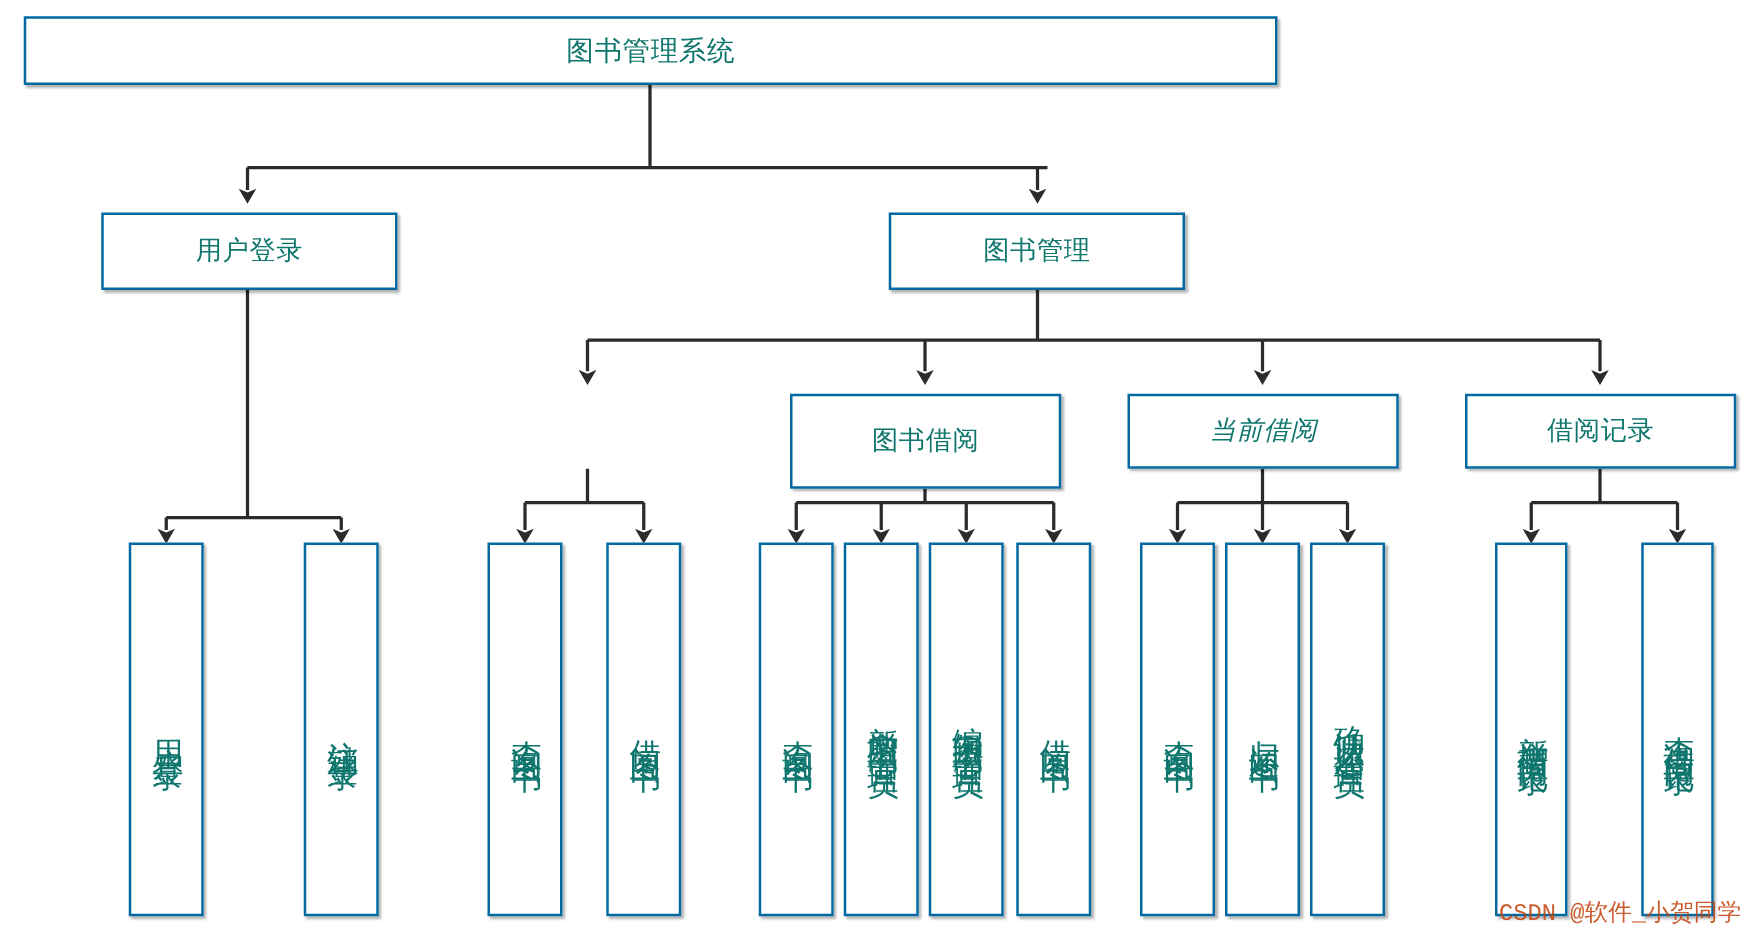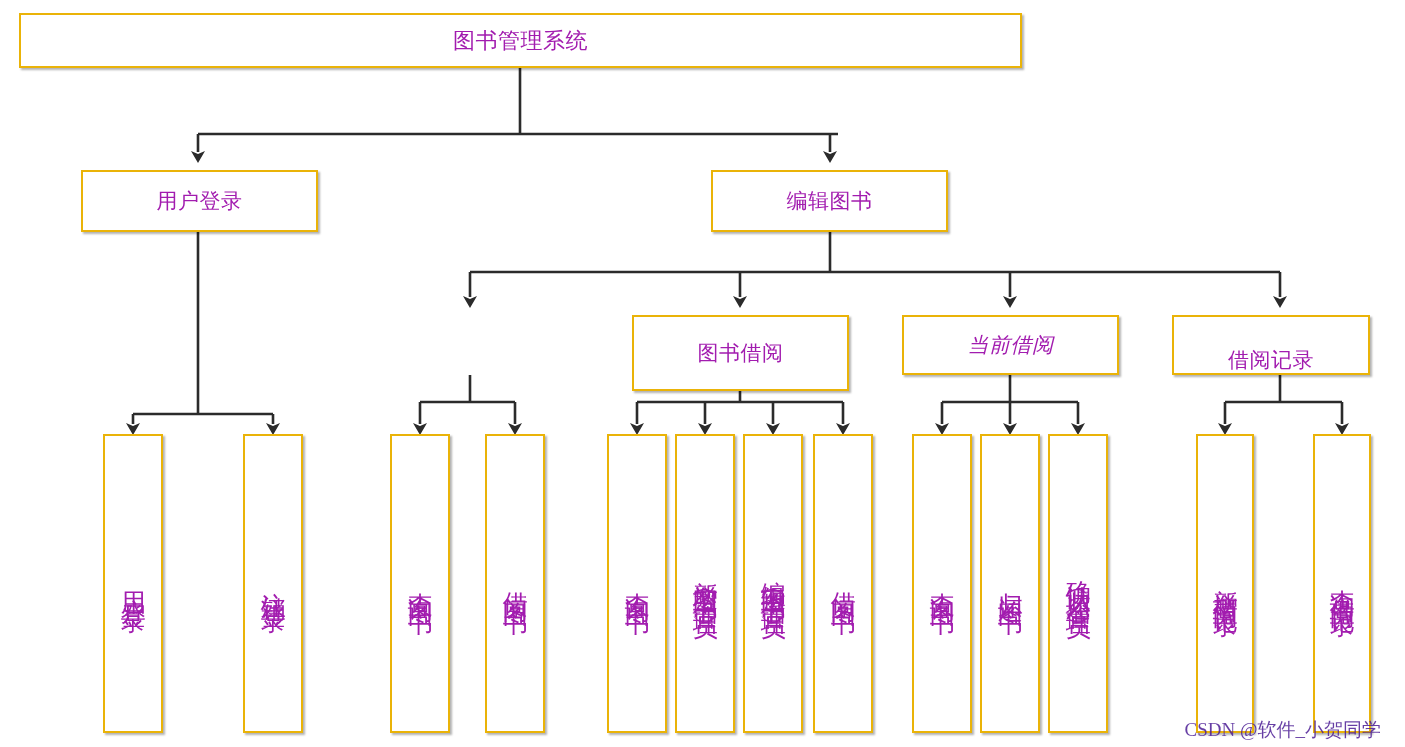--- a/index.html
+++ b/index.html
@@ -17,26 +17,26 @@
   }
   svg.connectors{
     position:absolute;left:0;top:0;
     width:1405px;height:747px;
     pointer-events:none;
   }
   .node{
     position:absolute;
     box-sizing:border-box;
     background:#ffffff;
-    border:2px solid #eab308;
+    border:2px solid #0369a1;
     box-shadow:2px 2px 2px rgba(0,0,0,0.30);
     display:flex;
     align-items:center;
     justify-content:center;
-    color:#a21caf;
+    color:#0f766e;
     z-index:2;
   }
   .node .label{
     display:block;
     text-align:center;
     line-height:1.18;
     letter-spacing:0.5px;
     white-space:pre;
   }
   
@@ -55,28 +55,28 @@
     font-size:25px;
     line-height:1.02;
     letter-spacing:6px;
     white-space:nowrap;
   }
   .node.vert.tall .label{
     letter-spacing:5px;
   }
   .watermark{
     position:absolute;
-    right:24px;
+    right:12px;
     bottom:4px;
     font-size:19px;
-    color:#4c1d95;
+    color:#c2410c;
     opacity:0.85;
     z-index:5;
     white-space:nowrap;
-    font-family:Liberation Serif, serif;
+    font-family:Liberation Mono, monospace;
   }
 </style>
 </head>
 <body>
 
 <div id="diagram-root">
 
   <svg class="connectors" viewBox="0 0 1405 747">
     <defs>
       <marker id="arrow" markerWidth="12" markerHeight="14" refX="1" refY="7" orient="auto" markerUnits="userSpaceOnUse">
@@ -128,30 +128,30 @@
   </svg>
 
   <div class="node horiz root" style="left:19px;top:13px;width:1003px;height:55px;">
     <span class="label">图书管理系统</span>
   </div>
 
   <div class="node horiz" style="left:81px;top:170px;width:237px;height:62px;">
     <span class="label">用户登录</span>
   </div>
   <div class="node horiz" style="left:711px;top:170px;width:237px;height:62px;">
-    <span class="label">编辑图书</span>
+    <span class="label">图书管理</span>
   </div>
 
   <div class="node horiz" style="left:632px;top:315px;width:217px;height:76px;">
     <span class="label">图书借阅</span>
   </div>
   <div class="node horiz" style="left:902px;top:315px;width:217px;height:60px;font-style:italic;">
     <span class="label">当前借阅</span>
   </div>
-  <div class="node horiz" style="left:1172px;top:315px;width:198px;height:60px;align-items:flex-end;">
+  <div class="node horiz" style="left:1172px;top:315px;width:217px;height:60px;">
     <span class="label">借阅记录</span>
   </div>
 
   <div class="node vert" style="left:103px;top:434px;width:60px;height:299px;">
     <span class="label">用户登录</span>
   </div>
   <div class="node vert" style="left:243px;top:434px;width:60px;height:299px;">
     <span class="label">注销登录</span>
   </div>
 

